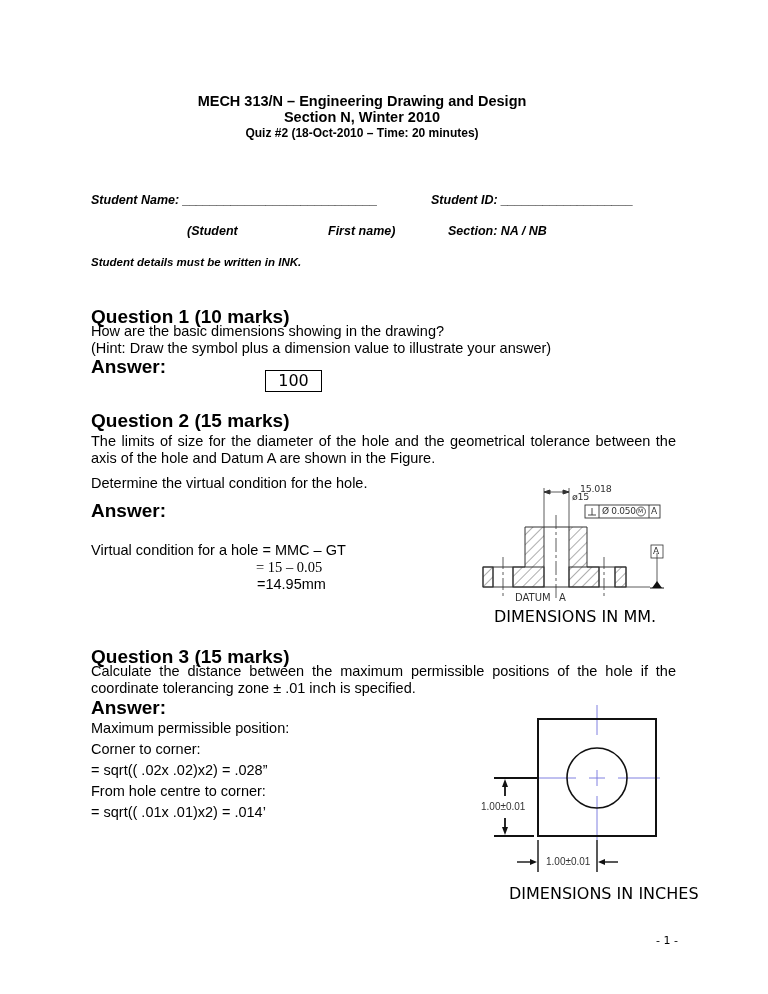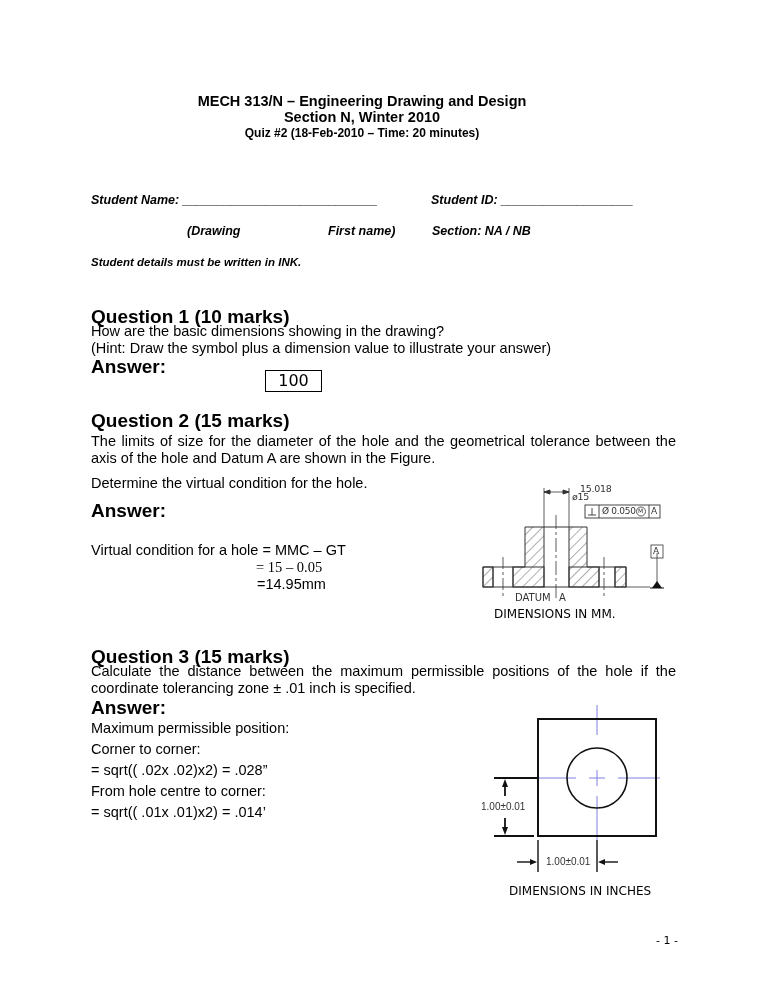--- a/index.html
+++ b/index.html
@@ -7,37 +7,37 @@
          font-family:"Liberation Sans", sans-serif; color:#000; }
   .abs { position:absolute;text-align:right; }
   .hdr { left:0; width:724px; text-align:center; font-weight:bold; }
   .h1 { top:93px; font-size:14.5px; }
   .h2 { top:109px; font-size:14.5px; }
   .h3 { top:126px; font-size:12px; }
   .bi { font-weight:bold; font-style:italic; font-size:12.5px; }
   .q { font-weight:bold; font-size:19px; }
   .t { font-size:14.5px; line-height:17px; }
   .just { text-align:justify; text-align-last:left; }
-  .calib { font-family:"DejaVu Sans", sans-serif; font-size:12px; }
+  .calib { font-family:"DejaVu Sans", sans-serif; font-size:16px; }
   .box100 { border:1.2px solid #000; width:55px; height:20px; text-align:center;
             line-height:20px; font-family:"DejaVu Sans", sans-serif; font-size:16px; }
   svg { position:absolute; overflow:visible; }
 </style>
 </head>
 <body>
 
 <div class="abs hdr h1">MECH 313/N – Engineering Drawing and Design</div>
 <div class="abs hdr h2">Section N, Winter 2010</div>
-<div class="abs hdr h3">Quiz #2 (18-Feb-2010 – Time: 20 minutes)</div>
+<div class="abs hdr h3">Quiz #2 (18-Oct-2010 – Time: 20 minutes)</div>
 
 <div class="abs bi" style="left:91px;top:193px;">Student Name: ____________________________</div>
 <div class="abs bi" style="left:431px;top:193px;">Student ID: ___________________</div>
-<div class="abs bi" style="left:187px;top:224px;">(Drawing</div>
+<div class="abs bi" style="left:187px;top:224px;">(Student</div>
 <div class="abs bi" style="left:328px;top:224px;">First name)</div>
-<div class="abs bi" style="left:432px;top:224px;">Section: NA / NB</div>
+<div class="abs bi" style="left:448px;top:224px;">Section: NA / NB</div>
 <div class="abs bi" style="left:91px;top:256px;font-size:11.5px;">Student details must be written in INK.</div>
 
 <div class="abs q" style="left:91px;top:306px;">Question 1 (10 marks)</div>
 <div class="abs t" style="left:91px;top:323px;">How are the basic dimensions showing in the drawing?</div>
 <div class="abs t" style="left:91px;top:340px;">(Hint: Draw the symbol plus a dimension value to illustrate your answer)</div>
 <div class="abs q" style="left:91px;top:356px;">Answer:</div>
 <div class="abs box100" style="left:265px;top:370px;">100</div>
 
 <div class="abs q" style="left:91px;top:410px;">Question 2 (15 marks)</div>
 <div class="abs t just" style="left:91px;top:433px;width:585px;">The limits of size for the diameter of the hole and the geometrical tolerance between the axis of the hole and Datum A are shown in the Figure.</div>

